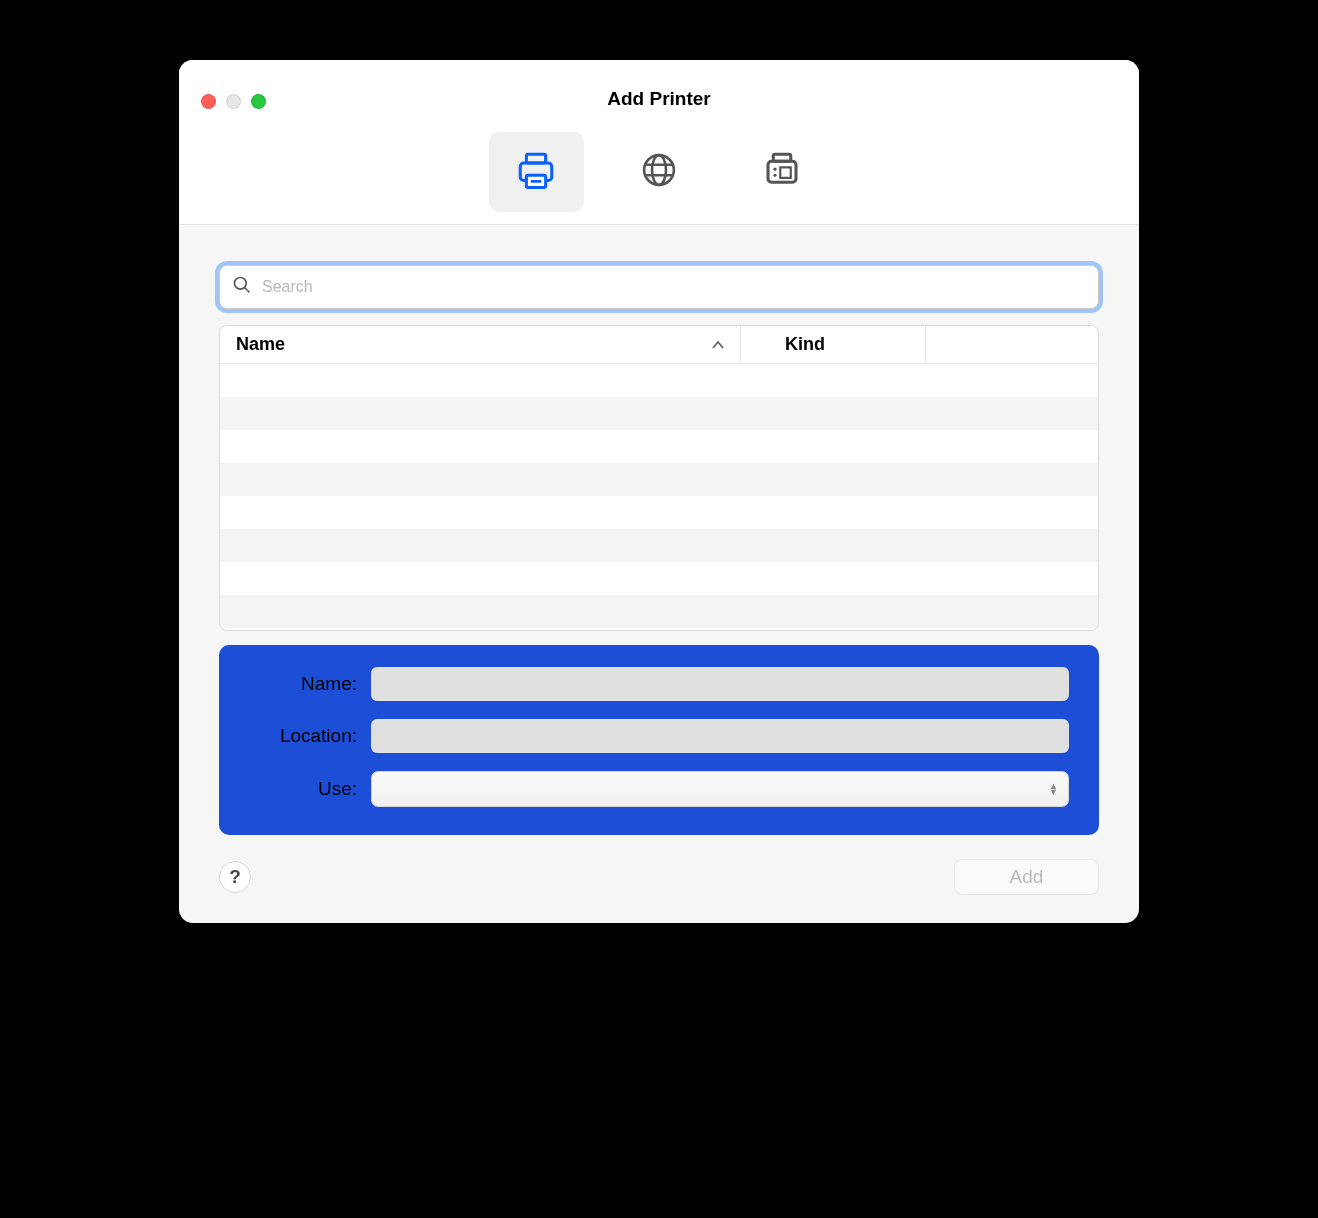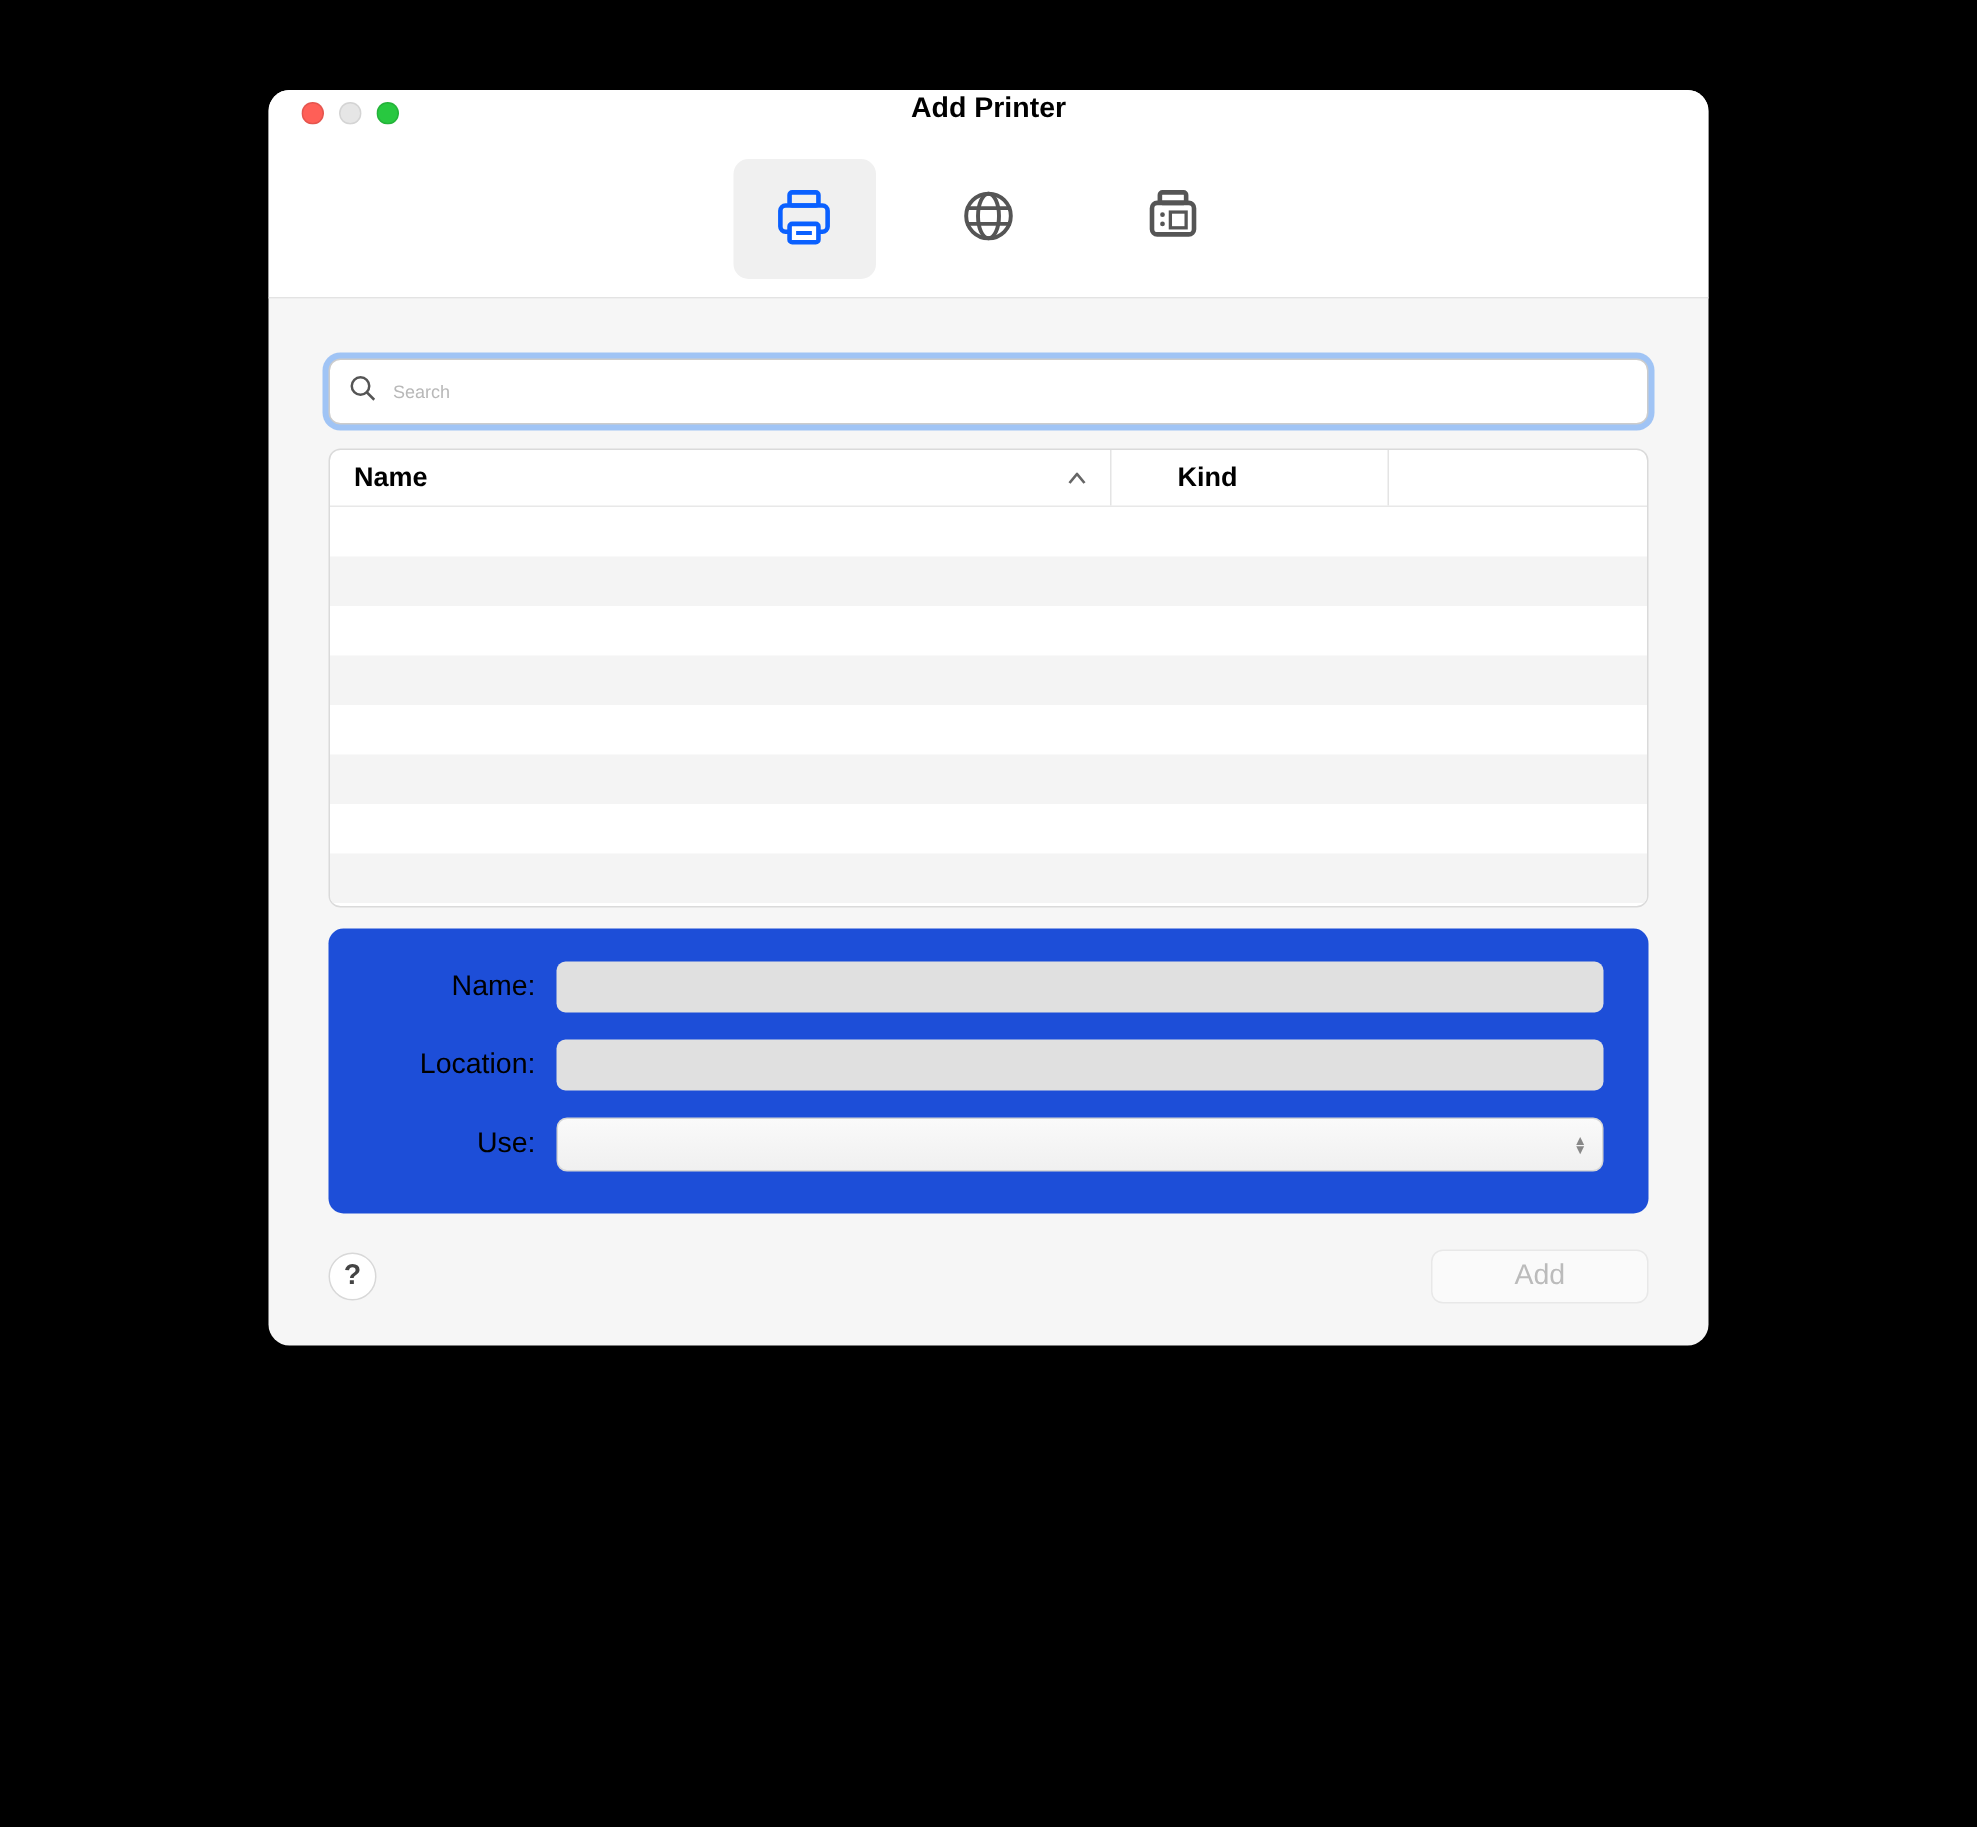--- a/index.html
+++ b/index.html
@@ -19,21 +19,21 @@
     }
     .window {
       width: 960px;
       background: #f6f6f6;
       border-radius: 14px;
       box-shadow: 0 20px 60px rgba(0,0,0,0.5);
       overflow: hidden;
     }
     .titlebar {
       background: #fff;
-      padding: 4px 20px 0 20px;
+      padding: 30px 20px 0 20px;
       border-bottom: 1px solid #e3e3e3;
     }
     .traffic-lights {
       position: absolute;
       display: flex;
       gap: 10px;
       margin-left: 2px;
       margin-top: 4px;
     }
     .light {
@@ -90,21 +90,21 @@
     .search-wrap svg {
       width: 20px;
       height: 20px;
       stroke: #555;
       fill: none;
       flex-shrink: 0;
     }
     .search-input {
       border: none;
       outline: none;
-      font-size: 12px;
+      font-size: 16px;
       margin-left: 10px;
       width: 100%;
       background: transparent;
       color: #000;
     }
     .search-input::placeholder {
       color: #b8b8b8;
     }
     .table {
       margin-top: 16px;

